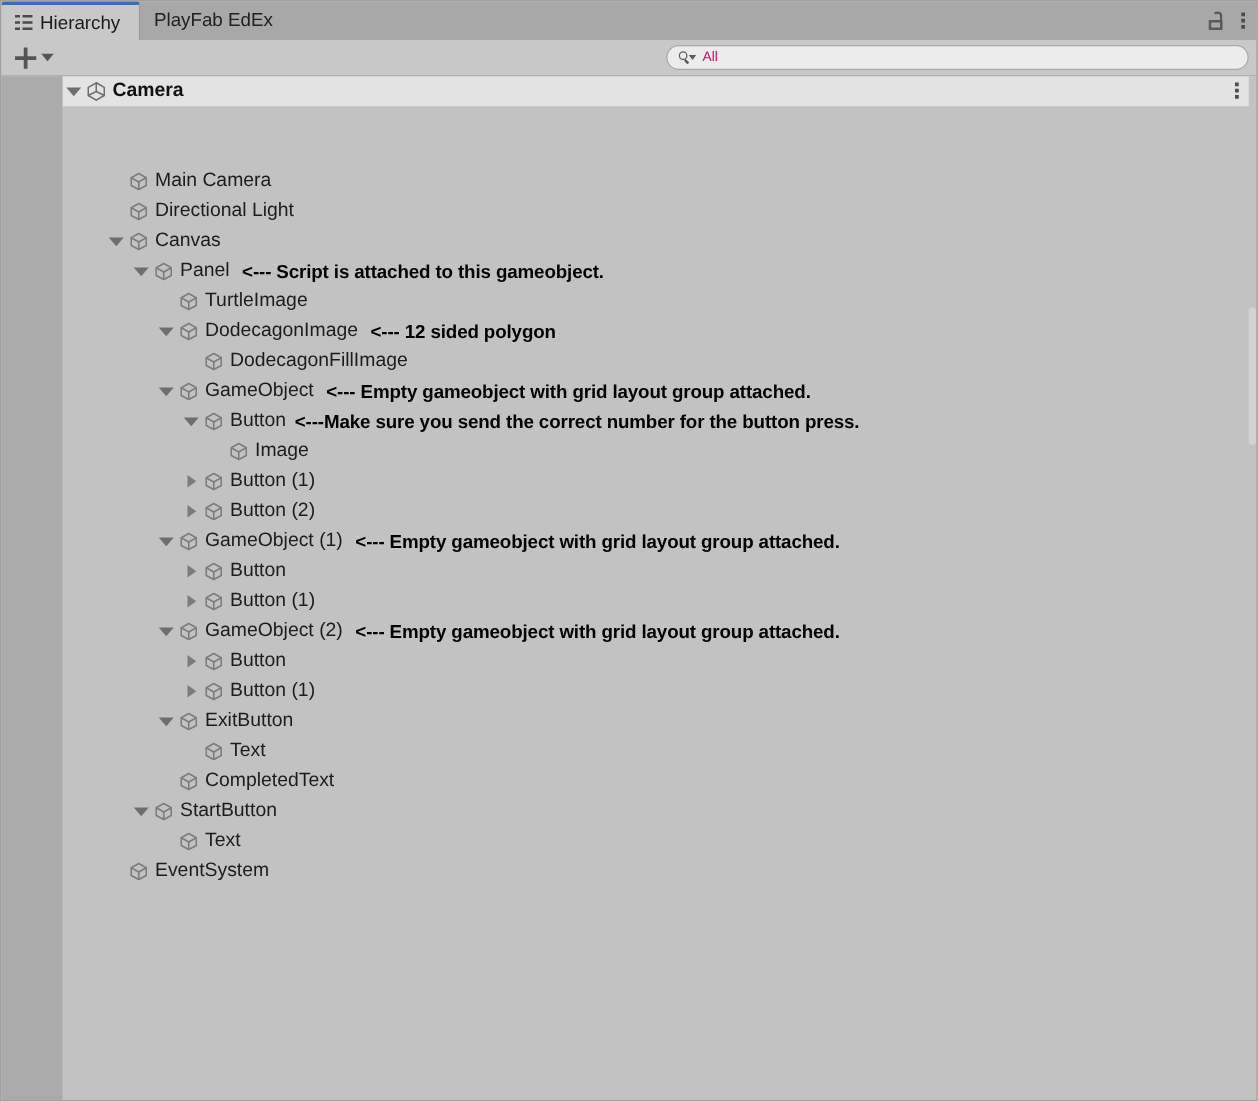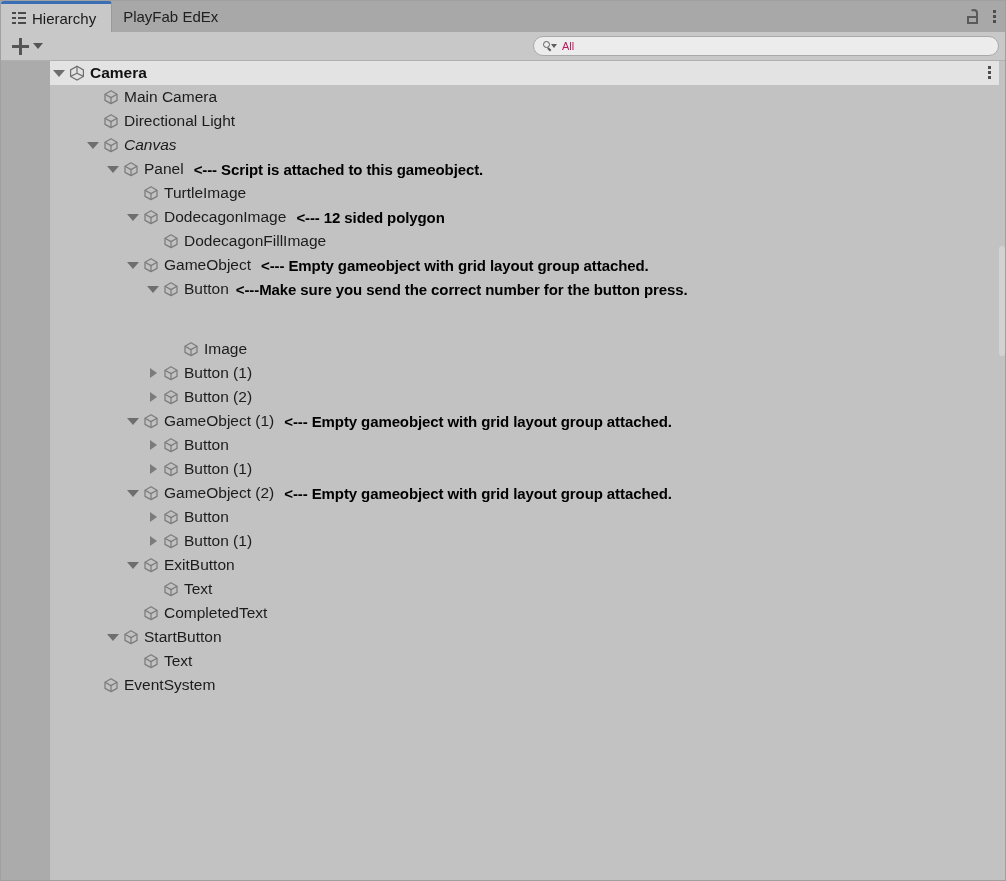--- a/index.html
+++ b/index.html
@@ -363,39 +363,39 @@
           <path d="M9 9.2 L15.4 12.4" fill="none" stroke="#6e6e6e" stroke-width="1.2"></path>
         </svg>
         <span class="label">Camera</span>
         <span class="kebab row-kebab">
           <span></span>
             <span></span>
             <span></span>
         </span>
       </div>
 
-    <div class="row" style="padding-left: 34px;">
+    <div class="row" style="padding-left: 34px; margin-top: 48px;">
           <span class="foldout"></span>
           <svg viewBox="0 0 18 18" class="cube">
             <path d="M9 2.8 L15 6.2 L9 9.6 L3 6.2 Z" fill="none" stroke="#7c7c7c" stroke-width="1.25" stroke-linejoin="round"></path>
             <path d="M3 6.2 L3 12.4 L9 15.6 L15 12.4 L15 6.2" fill="none" stroke="#7c7c7c" stroke-width="1.25" stroke-linejoin="round"></path>
             <path d="M9 9.6 L9 15.6" fill="none" stroke="#7c7c7c" stroke-width="1.25"></path>
           </svg>
           <span class="label">Main Camera</span>
         </div>
         <div class="row" style="padding-left: 34px;">
           <span class="foldout"></span>
           <svg viewBox="0 0 18 18" class="cube">
             <path d="M9 2.8 L15 6.2 L9 9.6 L3 6.2 Z" fill="none" stroke="#7c7c7c" stroke-width="1.25" stroke-linejoin="round"></path>
             <path d="M3 6.2 L3 12.4 L9 15.6 L15 12.4 L15 6.2" fill="none" stroke="#7c7c7c" stroke-width="1.25" stroke-linejoin="round"></path>
             <path d="M9 9.6 L9 15.6" fill="none" stroke="#7c7c7c" stroke-width="1.25"></path>
           </svg>
           <span class="label">Directional Light</span>
         </div>
-        <div class="row" style="padding-left: 34px; font-style: italic;">
+        <div class="row" style="padding-left: 34px;">
           <span class="foldout">
             <span class="tri-down"></span>
           </span>
           <svg viewBox="0 0 18 18" class="cube">
             <path d="M9 2.8 L15 6.2 L9 9.6 L3 6.2 Z" fill="none" stroke="#7c7c7c" stroke-width="1.25" stroke-linejoin="round"></path>
             <path d="M3 6.2 L3 12.4 L9 15.6 L15 12.4 L15 6.2" fill="none" stroke="#7c7c7c" stroke-width="1.25" stroke-linejoin="round"></path>
             <path d="M9 9.6 L9 15.6" fill="none" stroke="#7c7c7c" stroke-width="1.25"></path>
           </svg>
           <span class="label">Canvas</span>
         </div>
@@ -458,21 +458,21 @@
             <span class="tri-down"></span>
           </span>
           <svg viewBox="0 0 18 18" class="cube">
             <path d="M9 2.8 L15 6.2 L9 9.6 L3 6.2 Z" fill="none" stroke="#7c7c7c" stroke-width="1.25" stroke-linejoin="round"></path>
             <path d="M3 6.2 L3 12.4 L9 15.6 L15 12.4 L15 6.2" fill="none" stroke="#7c7c7c" stroke-width="1.25" stroke-linejoin="round"></path>
             <path d="M9 9.6 L9 15.6" fill="none" stroke="#7c7c7c" stroke-width="1.25"></path>
           </svg>
           <span class="label">Button</span>
           <span class="note tight">&lt;---Make sure you send the correct number for the button press.</span>
         </div>
-        <div class="row" style="padding-left: 114px; margin-top: 36px;">
+        <div class="row" style="padding-left: 114px;">
           <span class="foldout"></span>
           <svg viewBox="0 0 18 18" class="cube">
             <path d="M9 2.8 L15 6.2 L9 9.6 L3 6.2 Z" fill="none" stroke="#7c7c7c" stroke-width="1.25" stroke-linejoin="round"></path>
             <path d="M3 6.2 L3 12.4 L9 15.6 L15 12.4 L15 6.2" fill="none" stroke="#7c7c7c" stroke-width="1.25" stroke-linejoin="round"></path>
             <path d="M9 9.6 L9 15.6" fill="none" stroke="#7c7c7c" stroke-width="1.25"></path>
           </svg>
           <span class="label">Image</span>
         </div>
         <div class="row" style="padding-left: 94px;">
           <span class="foldout">

